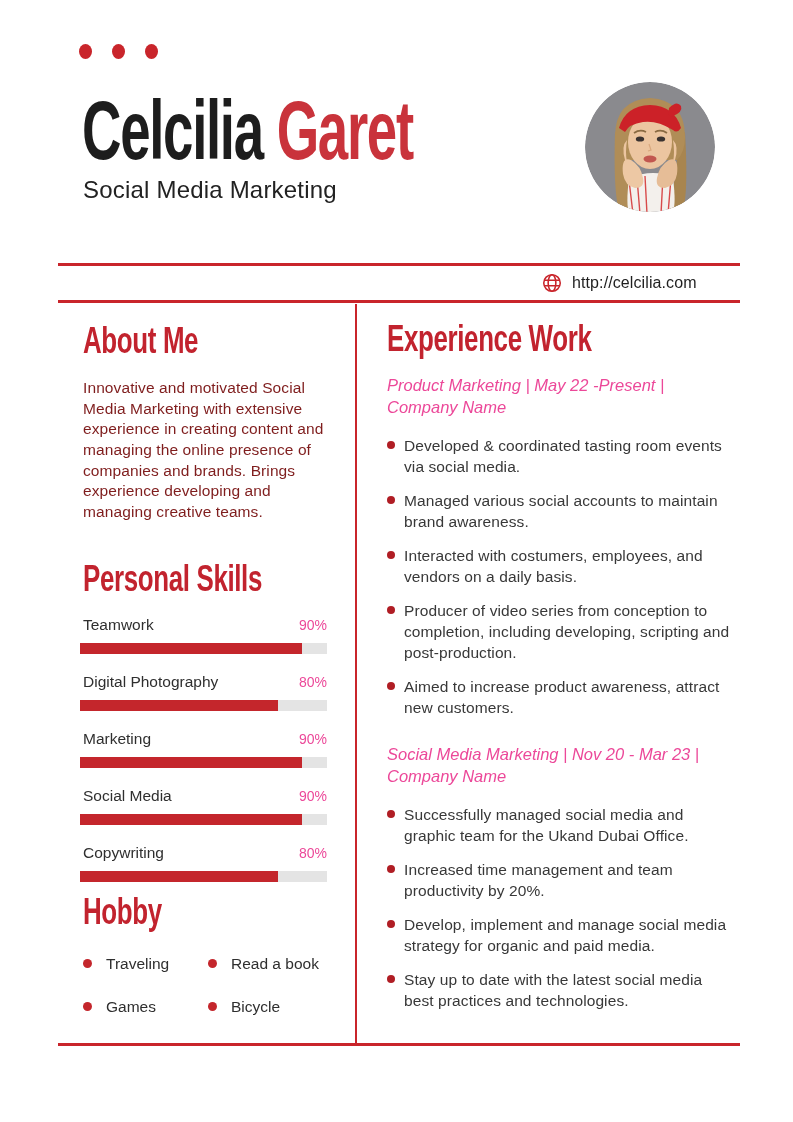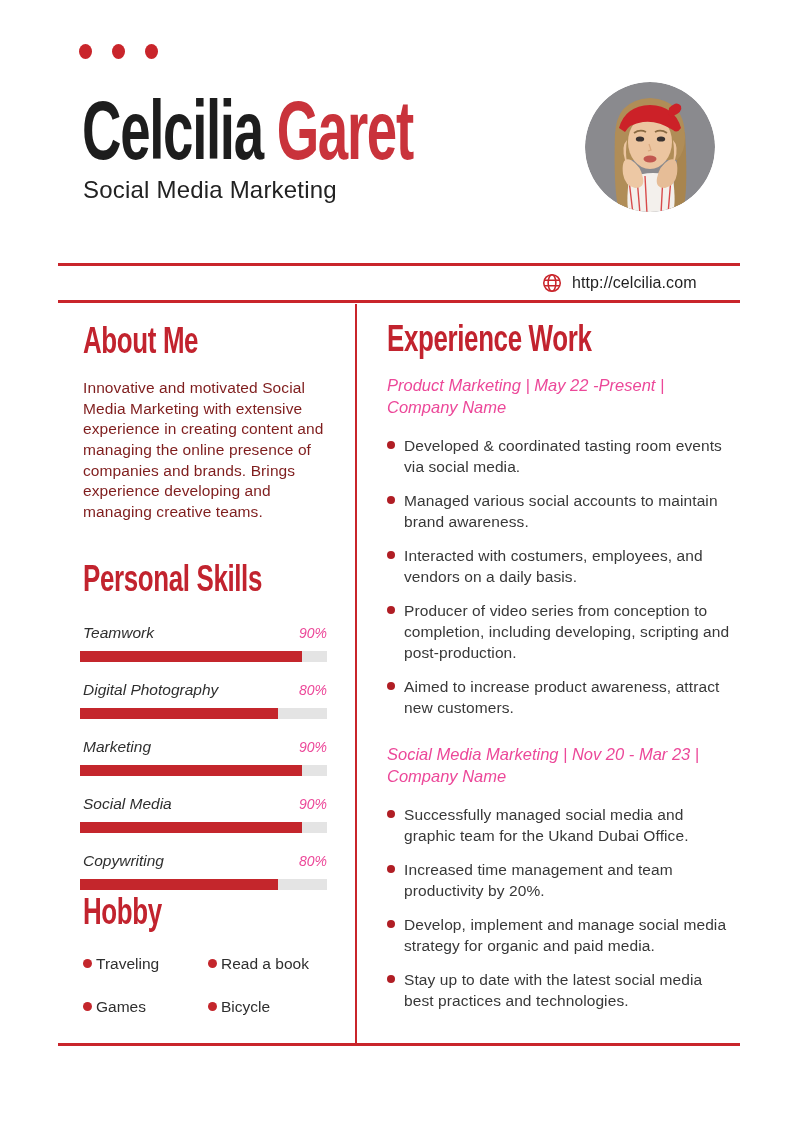--- a/index.html
+++ b/index.html
@@ -37,31 +37,31 @@
 
   
   .sec-title { font-size:36px; font-weight:bold; color:#c2232e; letter-spacing:-0.5px;
                white-space:nowrap; transform:scaleX(0.72); transform-origin:left top; line-height:1.05; }
 
   
   .sec-about { position:absolute; left:83px; top:322px; width:250px; }
   .about-text { margin-top:18px; font-size:15.5px; line-height:20.7px; color:#7f1d1d; letter-spacing:0.1px; }
 
   .sec-skills { position:absolute; left:80px; top:560px; width:247px; }
-  .skills-list { margin-top:26px;font-style:italic; }
+  .skills-list { margin-top:18px; }
   .skill { margin-bottom:19px; }
   .skill-top { display:flex; justify-content:space-between; align-items:baseline; padding-left:3px; margin-bottom:9px; }
   .skill-label { font-size:15.5px; color:#2f2f2f; }
   .skill-pct { font-size:14px; color:#ec4899; }
   .skill-bar { width:247px; height:11px; background:#e4e4e4; }
   .skill-fill { height:11px; background:#c4262c; }
 
   .sec-hobby { position:absolute; left:83px; top:893px; width:262px; }
   .hobby-grid { margin-top:24px; display:grid; grid-template-columns:125px auto; row-gap:25px; }
-  .hobby-item { display:flex; align-items:center; gap:4px; }
+  .hobby-item { display:flex; align-items:center; gap:14px; }
   .hobby-dot { width:9px; height:9px; border-radius:50%; background:#c4262c; flex:0 0 auto; }
   .hobby-label { font-size:15.5px; color:#2f2f2f; }
 
   
   .sec-exp { position:absolute; left:387px; top:320px; width:345px; }
   .job { margin-top:0; }
   .job + .job { margin-top:25px; }
   .job-heading { margin-top:16px; font-size:16.5px; font-style:italic; color:#ec4899; line-height:22px; font-weight:500; }
   .job-bullets { list-style:none; margin-top:17px; }
   .job-bullets li { position:relative; padding-left:17px; margin-bottom:13px;

